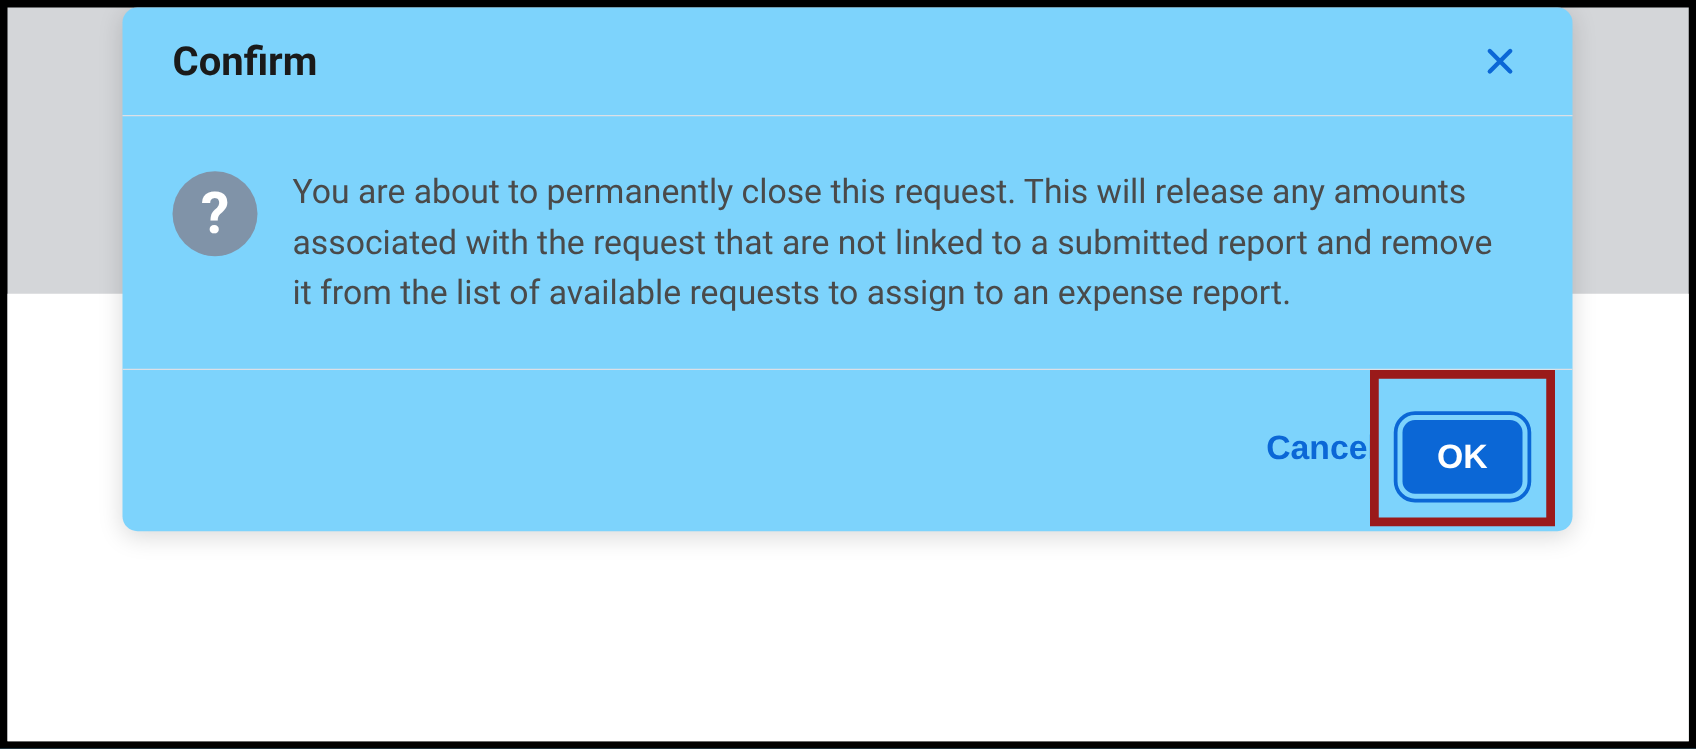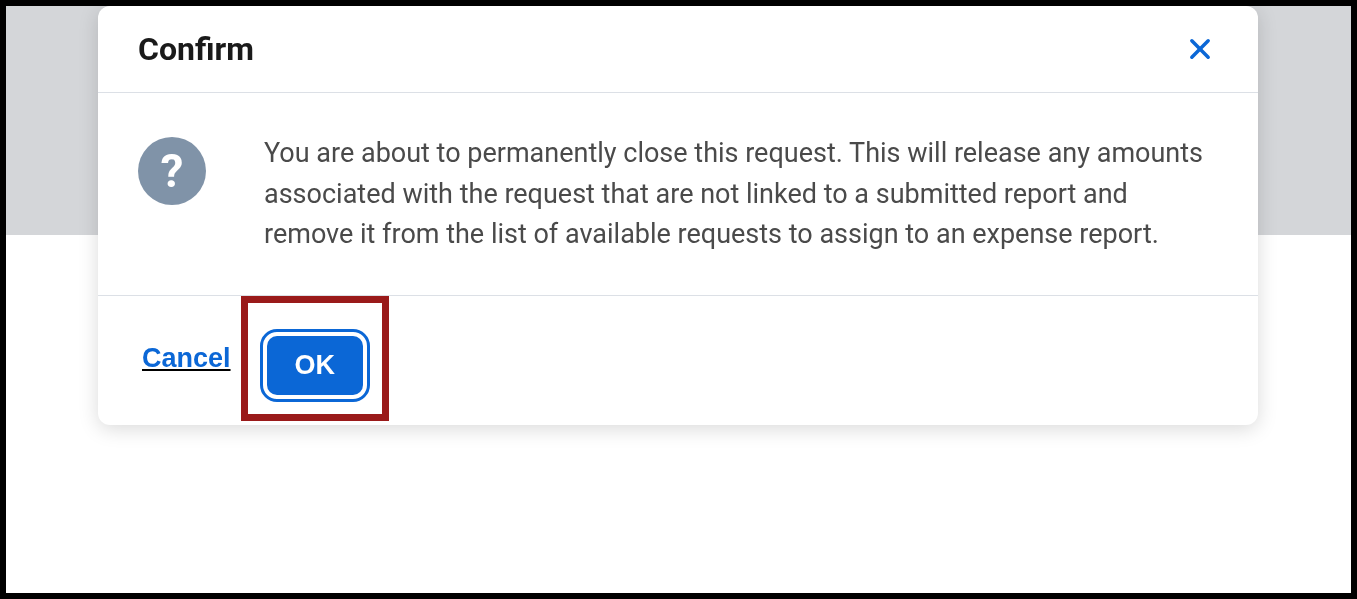--- a/index.html
+++ b/index.html
@@ -33,21 +33,21 @@
       right: 6px;
       bottom: 6px;
       background: #ffffff;
     }
     
     .dialog {
       position: absolute;
       top: 6px;
       left: 98px;
       width: 1160px;
-      background: #ffffff;
+      background: #7dd3fc;
       border-radius: 12px;
       box-shadow: 0 4px 20px rgba(0,0,0,0.15);
       overflow: visible;
     }
     
     .dialog-header {
       display: flex;
       justify-content: space-between;
       align-items: center;
       padding: 24px 40px 24px 40px;
@@ -98,29 +98,28 @@
     .question-icon-text {
       color: #ffffff;
       font-size: 46px;
       font-weight: 700;
     }
     
     .dialog-message {
       font-size: 27px;
       line-height: 1.5;
       color: #4a4a4a;
-      margin-left: 30px;
     }
     
     .dialog-footer {
       display: flex;
+      justify-content: flex-end;
       align-items: center;
-      gap: 32px;
+      gap: 16px;
       padding: 26px 40px 30px 40px;
-      text-decoration: underline;
     }
     
     .cancel-button {
       background: none;
       border: none;
       color: #0b67d6;
       font-size: 27px;
       font-weight: 600;
       cursor: pointer;
       padding: 8px 4px;

